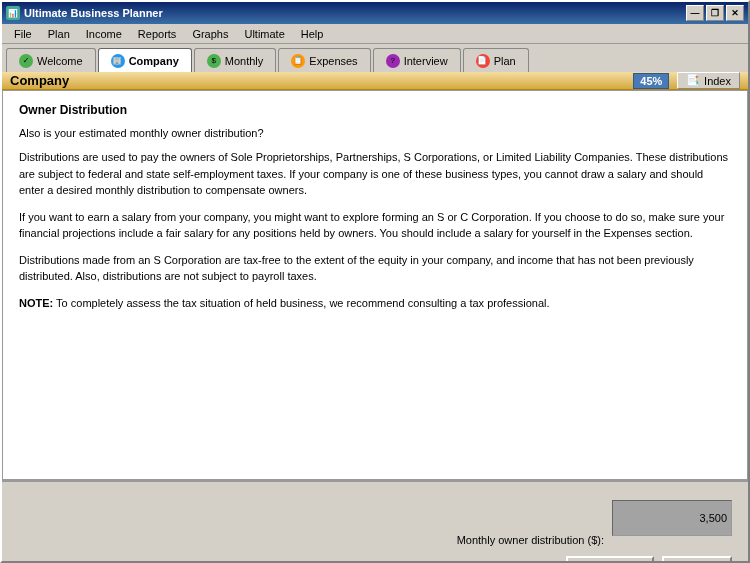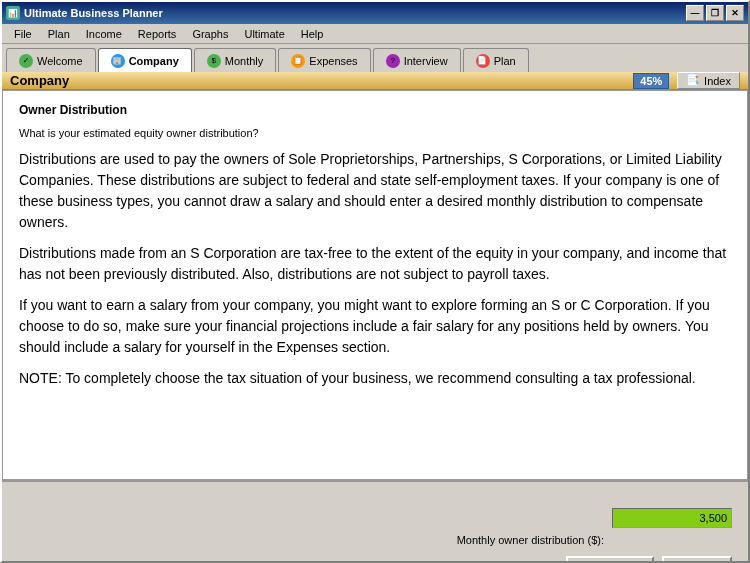--- a/index.html
+++ b/index.html
@@ -127,26 +127,26 @@
       font-weight: bold;
       color: #000;
       margin-bottom: 10px;
     }
     .content-question {
       font-size: 11px;
       color: #000;
       margin-bottom: 10px;
     }
     .content-para {
-      font-size: 14px;
+      font-size: 11px;
       color: #000;
       line-height: 1.5;
       margin-bottom: 10px;
     }
-    .content-para strong { font-weight: normal; }
+    .content-para strong { font-weight: bold; }
 
     
     .bottom-panel {
       background: #d4d0c8;
       border-top: 2px solid #999;
       padding: 8px 16px;
     }
     .input-row {
       display: flex;
       align-items: center;
@@ -154,28 +154,28 @@
       gap: 8px;
       margin-bottom: 10px;
     }
     .input-label {
       font-size: 11px;
       color: #000;
       margin-top: 44px;
     }
     .input-field {
       width: 120px;
-      height: 20px;
+      height: 36px;
       border: 1px solid #999;
       border-top-color: #666;
       border-left-color: #666;
       padding: 1px 4px;
       font-size: 11px;
       text-align: right;
-      background: #84cc16;
+      background: #a3a3a3;
     }
     .button-row {
       display: flex;
       justify-content: flex-end;
       gap: 8px;
     }
     .nav-btn {
       background: #d4d0c8;
       border: 2px solid;
       border-color: #ffffff #808080 #808080 #ffffff;
@@ -269,27 +269,27 @@
         <button class="index-btn">
           <span>📑</span>
           <span>Index</span>
         </button>
       </div>
     </div>
 
     <div class="tab-content-area">
       <div class="main-content">
         <div class="content-heading">Owner Distribution</div>
-        <div class="content-question">What is your estimated equity owner distribution?</div>
+        <div class="content-question">Also is your estimated monthly owner distribution?</div>
         <div class="content-para">Distributions are used to pay the owners of Sole Proprietorships, Partnerships, S Corporations, or Limited Liability Companies. These distributions are subject to federal and state self-employment taxes. If your company is one of these business types, you cannot draw a salary and should enter a desired monthly distribution to compensate owners.</div>
+        <div class="content-para">If you want to earn a salary from your company, you might want to explore forming an S or C Corporation. If you choose to do so, make sure your financial projections include a fair salary for any positions held by owners. You should include a salary for yourself in the Expenses section.</div>
         <div class="content-para">Distributions made from an S Corporation are tax-free to the extent of the equity in your company, and income that has not been previously distributed. Also, distributions are not subject to payroll taxes.</div>
-        <div class="content-para">If you want to earn a salary from your company, you might want to explore forming an S or C Corporation. If you choose to do so, make sure your financial projections include a fair salary for any positions held by owners. You should include a salary for yourself in the Expenses section.</div>
         <div class="content-para">
           <strong>NOTE:</strong>
-          <span> To completely choose the tax situation of your business, we recommend consulting a tax professional.</span>
+          <span> To completely assess the tax situation of held business, we recommend consulting a tax professional.</span>
         </div>
       </div>
 
       <div class="bottom-panel">
         <div class="input-row">
           <label class="input-label">Monthly owner distribution ($):</label>
           <input class="input-field" type="text" value="3,500" style="">
         </div>
         <div class="button-row">
           <button class="nav-btn">&lt; Previous</button>

